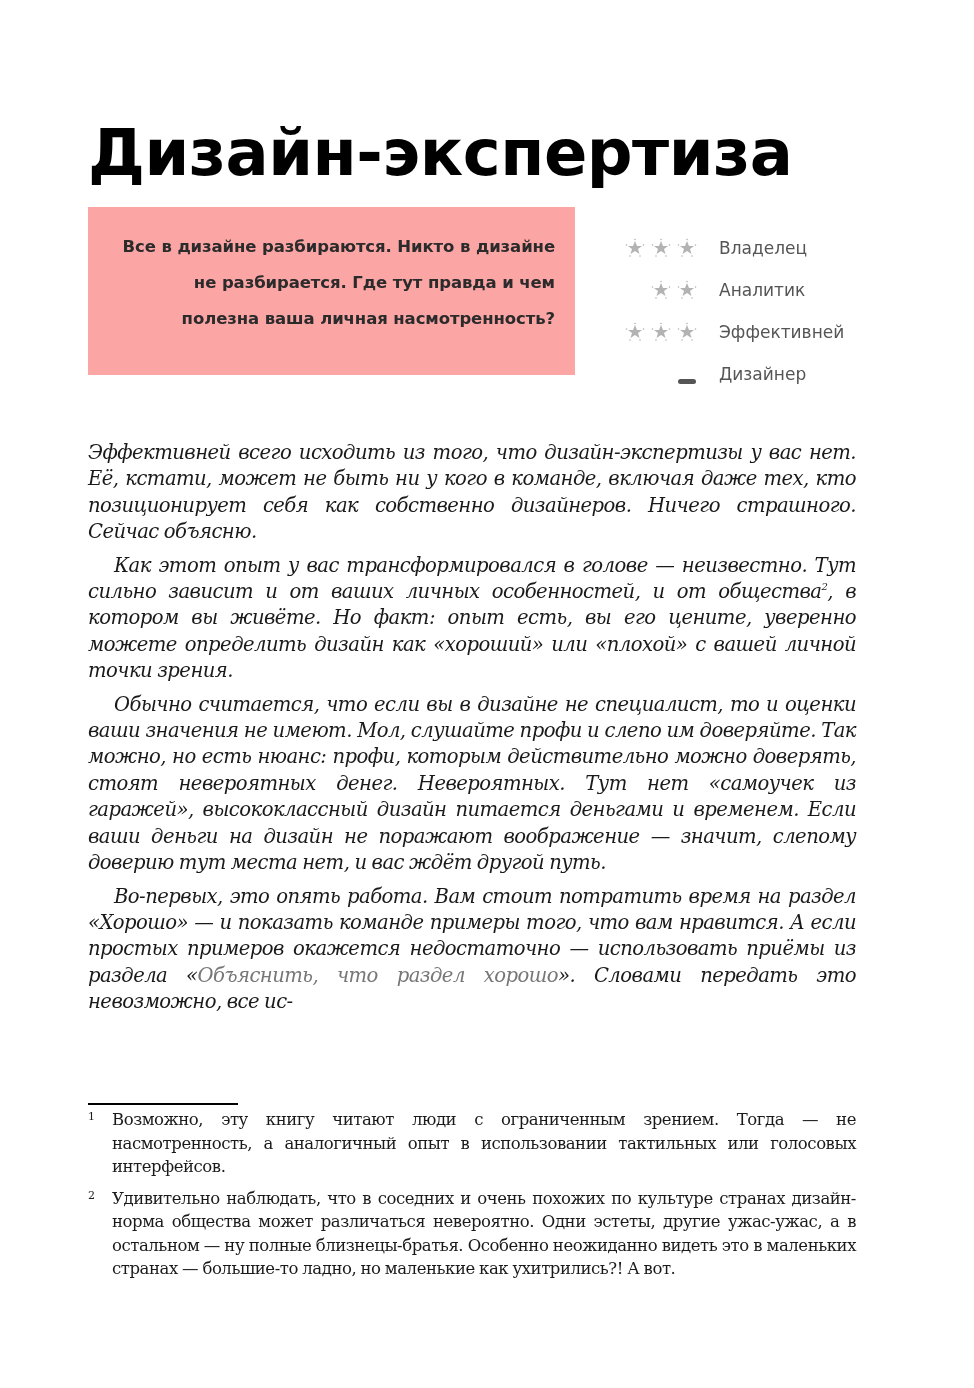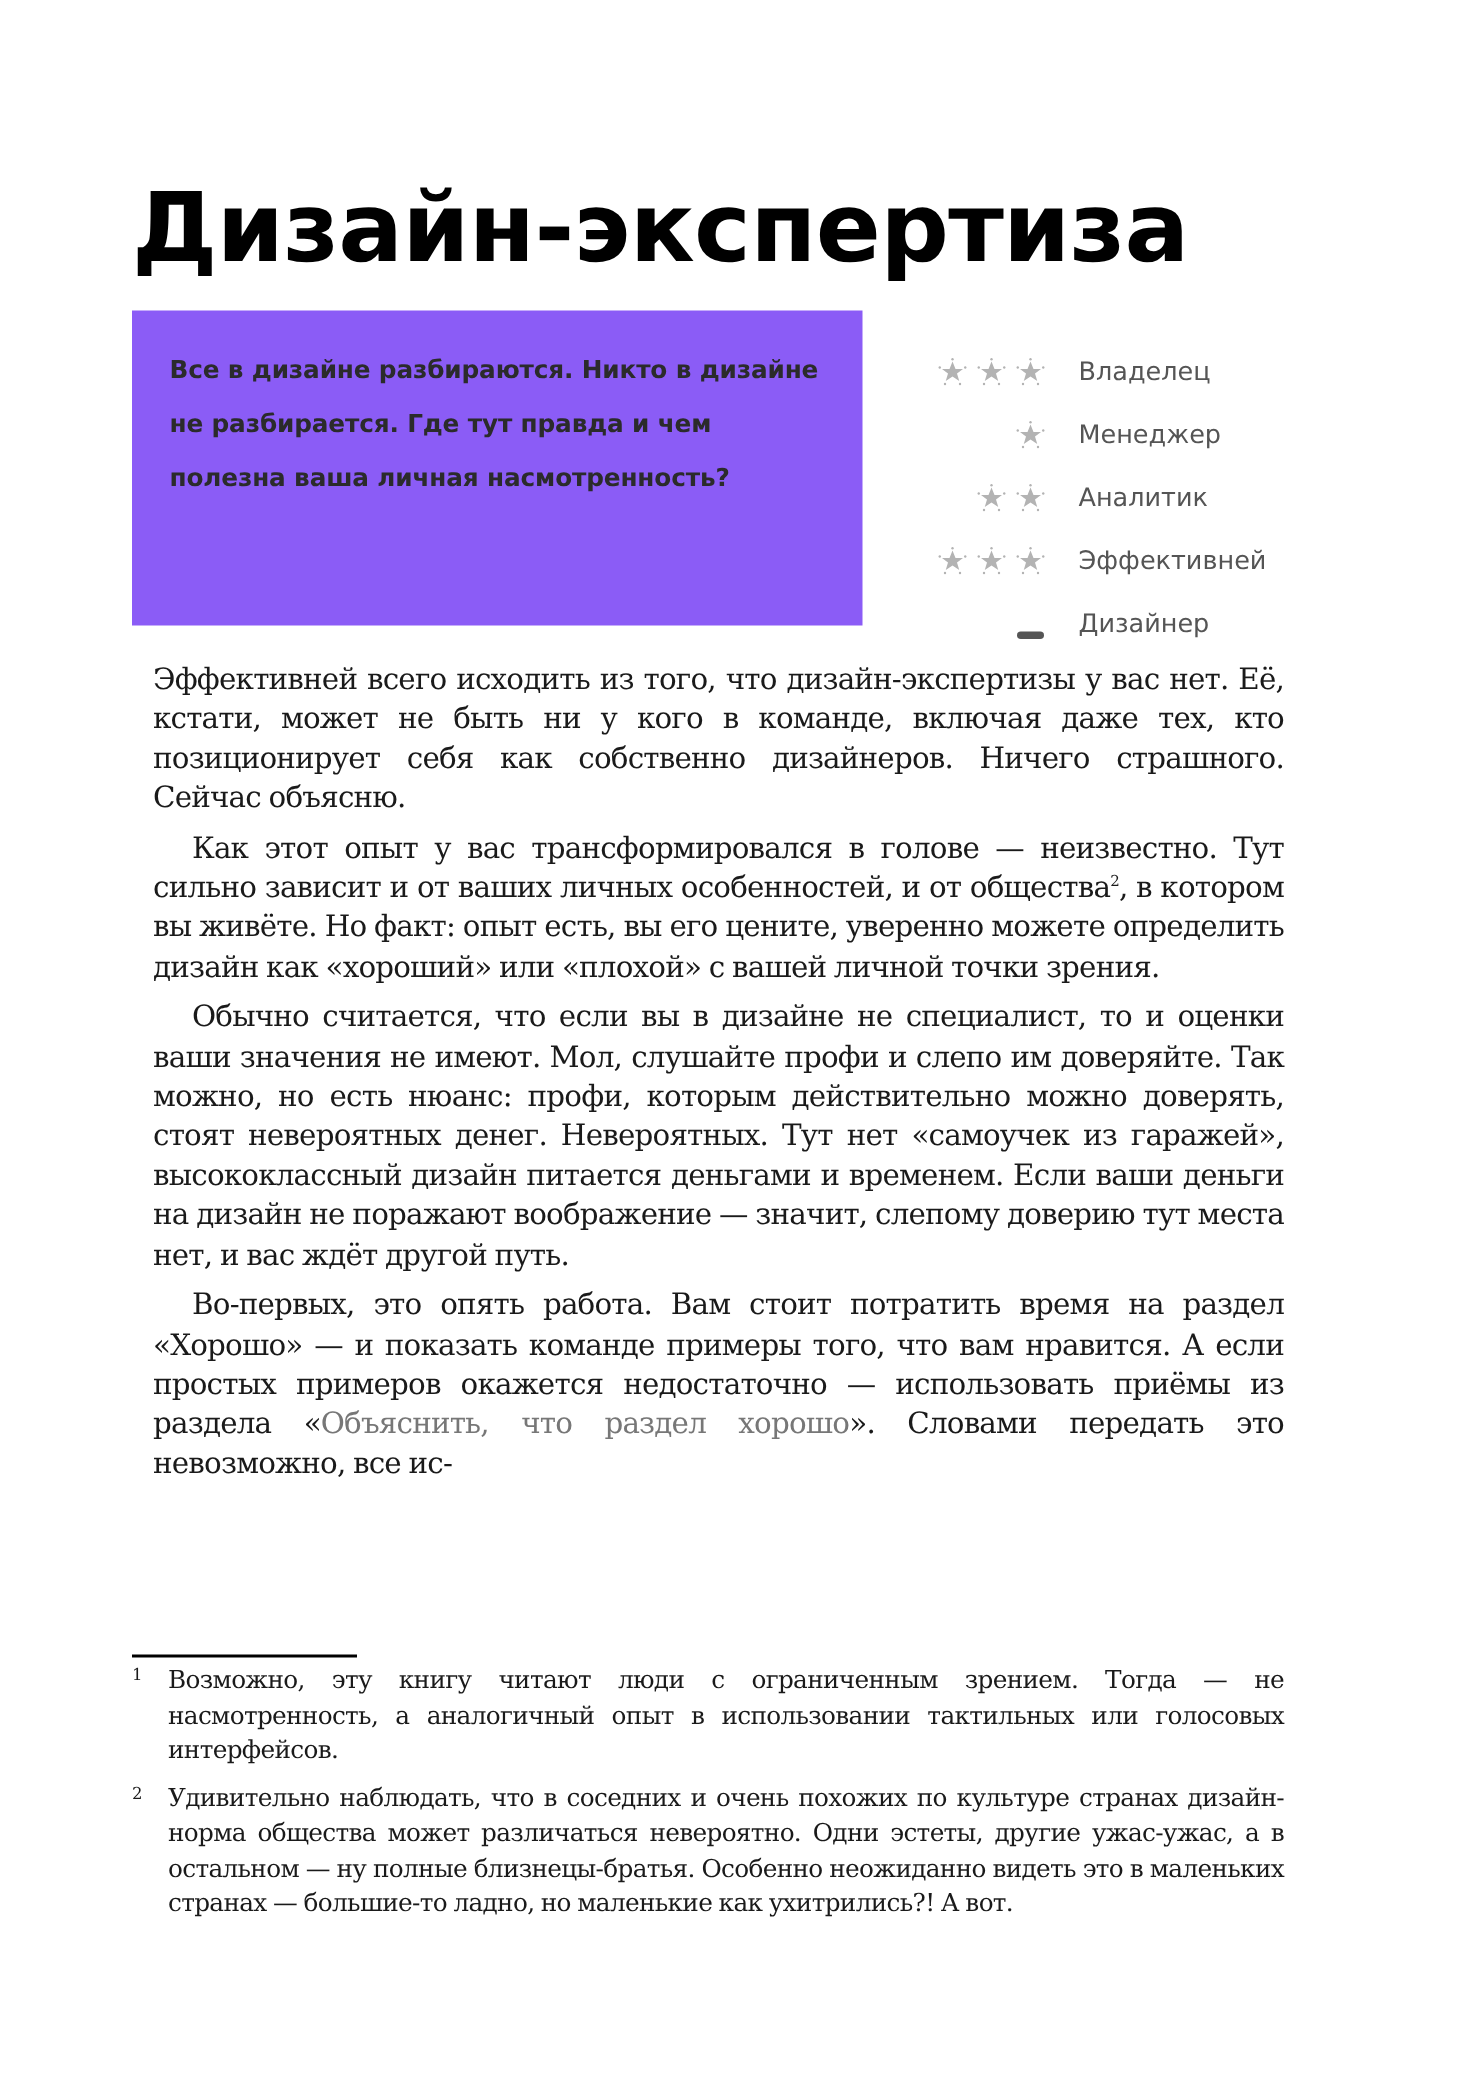--- a/index.html
+++ b/index.html
@@ -3,39 +3,39 @@
 <meta charset="utf-8">
 <style>
   html, body { margin: 0; padding: 0; background: #ffffff; }
   body { width: 974px; height: 1388px; position: relative; overflow: hidden; color: #1a1a1a; }
   .page-title {
     position: absolute; left: 88px; top: 118px; margin: 0;
     font-family: "DejaVu Sans", sans-serif; font-weight: bold;
     font-size: 64px; letter-spacing: -0.5px; color: #000; line-height: 70px;
   }
   .lead-box {
-    position: absolute; left: 88px; top: 207px; width: 487px; height: 210px;
-    background: #8b5cf6; box-sizing: border-box; padding: 22px 20px 0 25px;
+    position: absolute; left: 88px; top: 207px; width: 487px; height: 168px;
+    background: #fca5a5; box-sizing: border-box; padding: 22px 20px 0 25px; text-align: right;
   }
   .lead-text {
     font-family: "DejaVu Sans", sans-serif; font-weight: bold; font-size: 16.5px;
     line-height: 36px; color: #2b2b2b; margin: 0; letter-spacing: -0.1px;
   }
   .roles { position: absolute; left: 615px; top: 216px; width: 260px; }
   .role-row { display: flex; align-items: flex-end; height: 42px; }
   .role-marks { width: 82px; display: flex; justify-content: flex-end; align-items: center; gap: 6px; padding-right: 22px; }
   .star { width: 20px; height: 20px; }
   .dash { width: 18px; height: 5px; border-radius: 3px; background: #555; margin-right: 1px; }
   .role-label { font-family: "DejaVu Sans", sans-serif; font-size: 17px; color: #555; }
   .body-text {
     position: absolute; left: 88px; top: 440px; width: 768px;
     font-family: "DejaVu Serif", serif; font-size: 19.6px; line-height: 26.4px;
     color: #1a1a1a; text-align: justify; letter-spacing: -0.55px; word-spacing: -0.6px;
   }
-  .body-text p { margin: 0 0 7px 14px; text-indent: 26px; }
+  .body-text p { margin: 0 0 7px 0; text-indent: 26px; font-style: italic; }
   .body-text p.first { text-indent: 0; }
   .link { color: #777; }
   sup { font-size: 10px; line-height: 0; vertical-align: super; }
   .fn-rule { position: absolute; left: 88px; top: 1103px; width: 150px; height: 2px; background: #000; }
   .footnotes {
     position: absolute; left: 88px; top: 1108px; width: 768px;
     font-family: "DejaVu Serif", serif; font-size: 16.5px; line-height: 23.5px;
     color: #1a1a1a; letter-spacing: -0.45px; word-spacing: -0.5px; text-align: justify;
   }
   .fn { display: flex; margin-bottom: 8px; }
@@ -73,33 +73,20 @@
       <svg class="star" viewBox="0 0 20 20">
           <polygon points="10,3 12,8 17,8 13,11 14.5,16 10,13 5.5,16 7,11 3,8 8,8" fill="#b3b3b3"></polygon>
           <circle cx="10" cy="1.5" r="0.8" fill="#b3b3b3"></circle>
           <circle cx="18.5" cy="7" r="0.8" fill="#b3b3b3"></circle>
           <circle cx="1.5" cy="7" r="0.8" fill="#b3b3b3"></circle>
           <circle cx="15" cy="18" r="0.8" fill="#b3b3b3"></circle>
           <circle cx="5" cy="18" r="0.8" fill="#b3b3b3"></circle>
         </svg>
     </div>
     <span class="role-label">Владелец</span>
-  </div>
-  <div class="role-row">
-    <div class="role-marks">
-      <svg class="star" viewBox="0 0 20 20">
-          <polygon points="10,3 12,8 17,8 13,11 14.5,16 10,13 5.5,16 7,11 3,8 8,8" fill="#b3b3b3"></polygon>
-          <circle cx="10" cy="1.5" r="0.8" fill="#b3b3b3"></circle>
-          <circle cx="18.5" cy="7" r="0.8" fill="#b3b3b3"></circle>
-          <circle cx="1.5" cy="7" r="0.8" fill="#b3b3b3"></circle>
-          <circle cx="15" cy="18" r="0.8" fill="#b3b3b3"></circle>
-          <circle cx="5" cy="18" r="0.8" fill="#b3b3b3"></circle>
-        </svg>
-    </div>
-    <span class="role-label">Менеджер</span>
   </div>
   <div class="role-row">
     <div class="role-marks">
       <svg class="star" viewBox="0 0 20 20">
           <polygon points="10,3 12,8 17,8 13,11 14.5,16 10,13 5.5,16 7,11 3,8 8,8" fill="#b3b3b3"></polygon>
           <circle cx="10" cy="1.5" r="0.8" fill="#b3b3b3"></circle>
           <circle cx="18.5" cy="7" r="0.8" fill="#b3b3b3"></circle>
           <circle cx="1.5" cy="7" r="0.8" fill="#b3b3b3"></circle>
           <circle cx="15" cy="18" r="0.8" fill="#b3b3b3"></circle>
           <circle cx="5" cy="18" r="0.8" fill="#b3b3b3"></circle>

